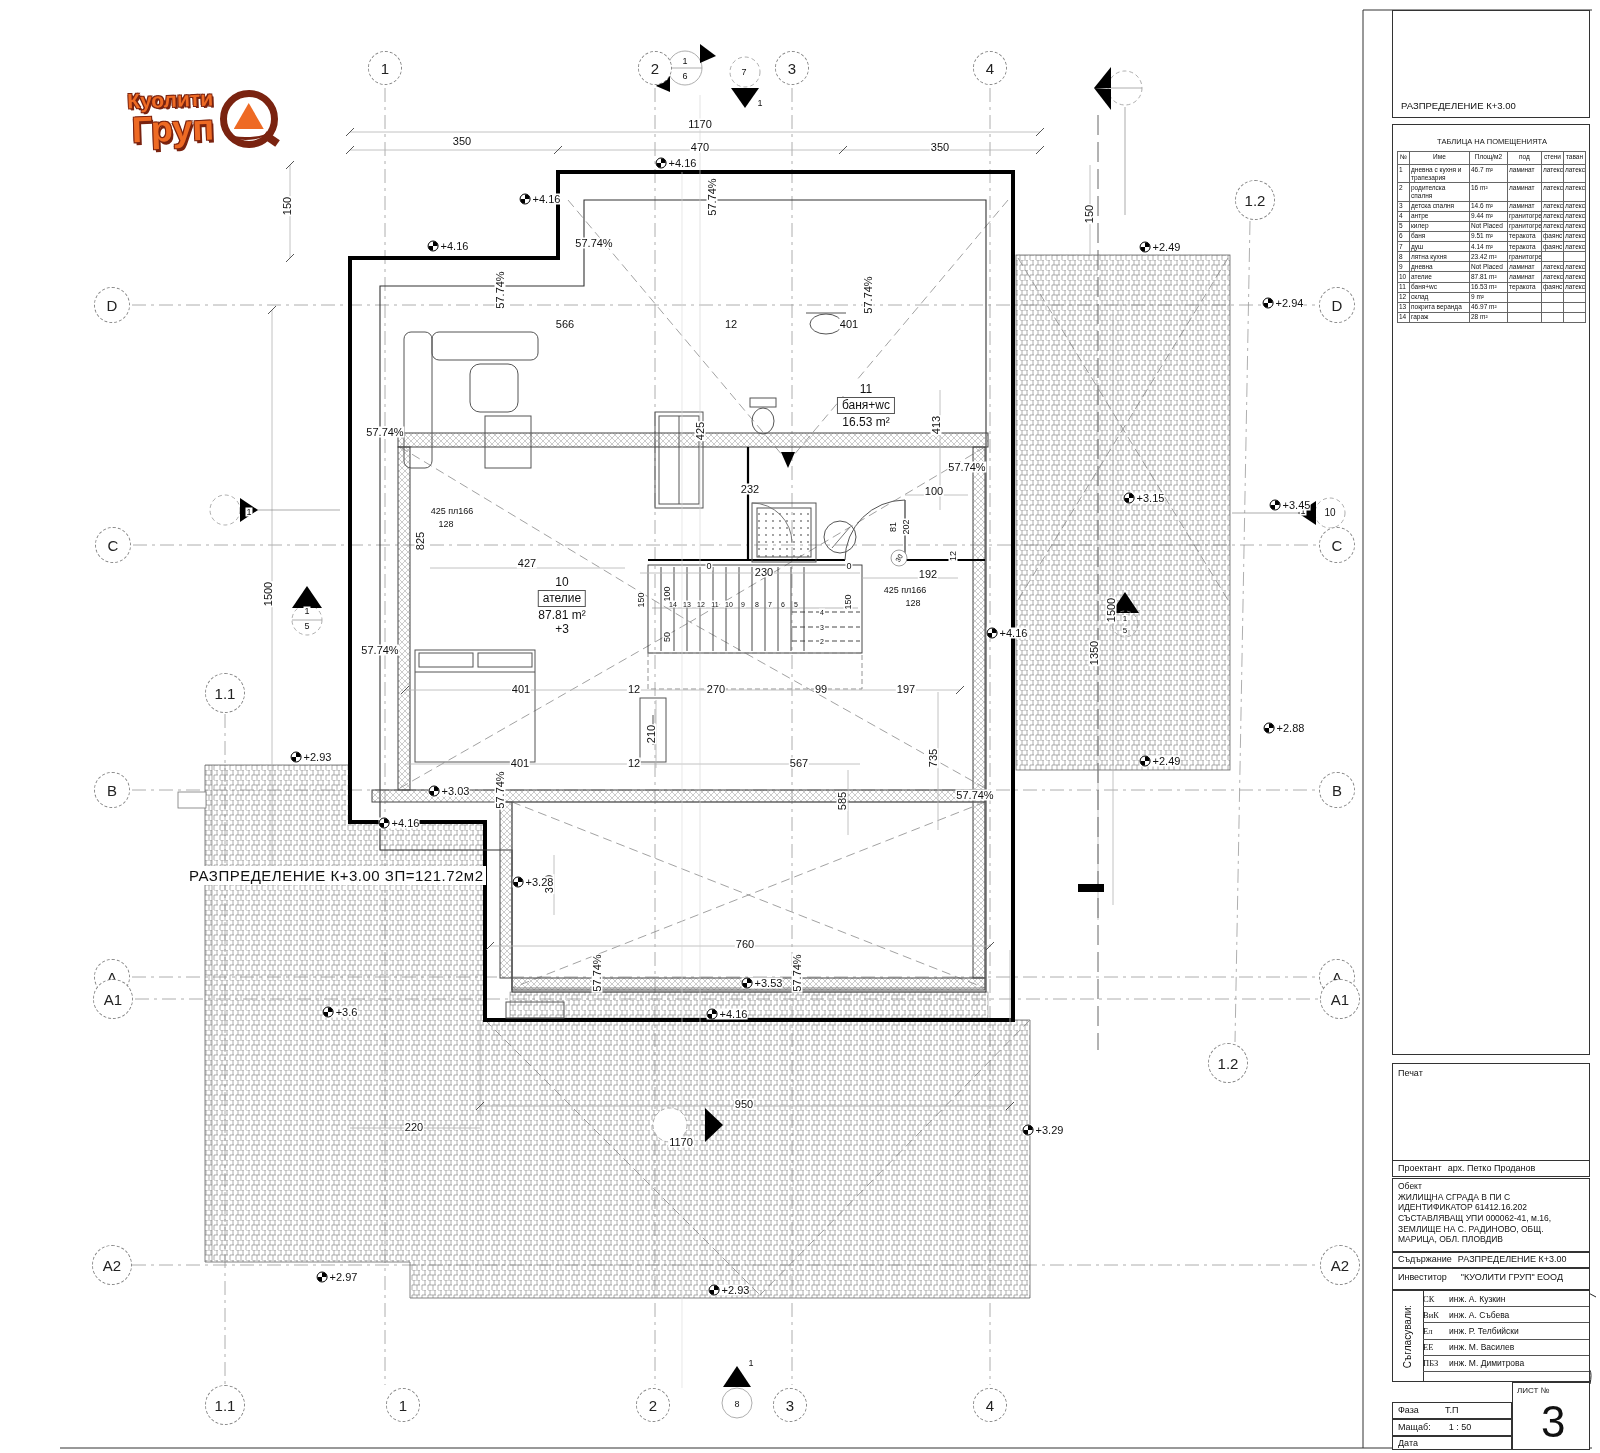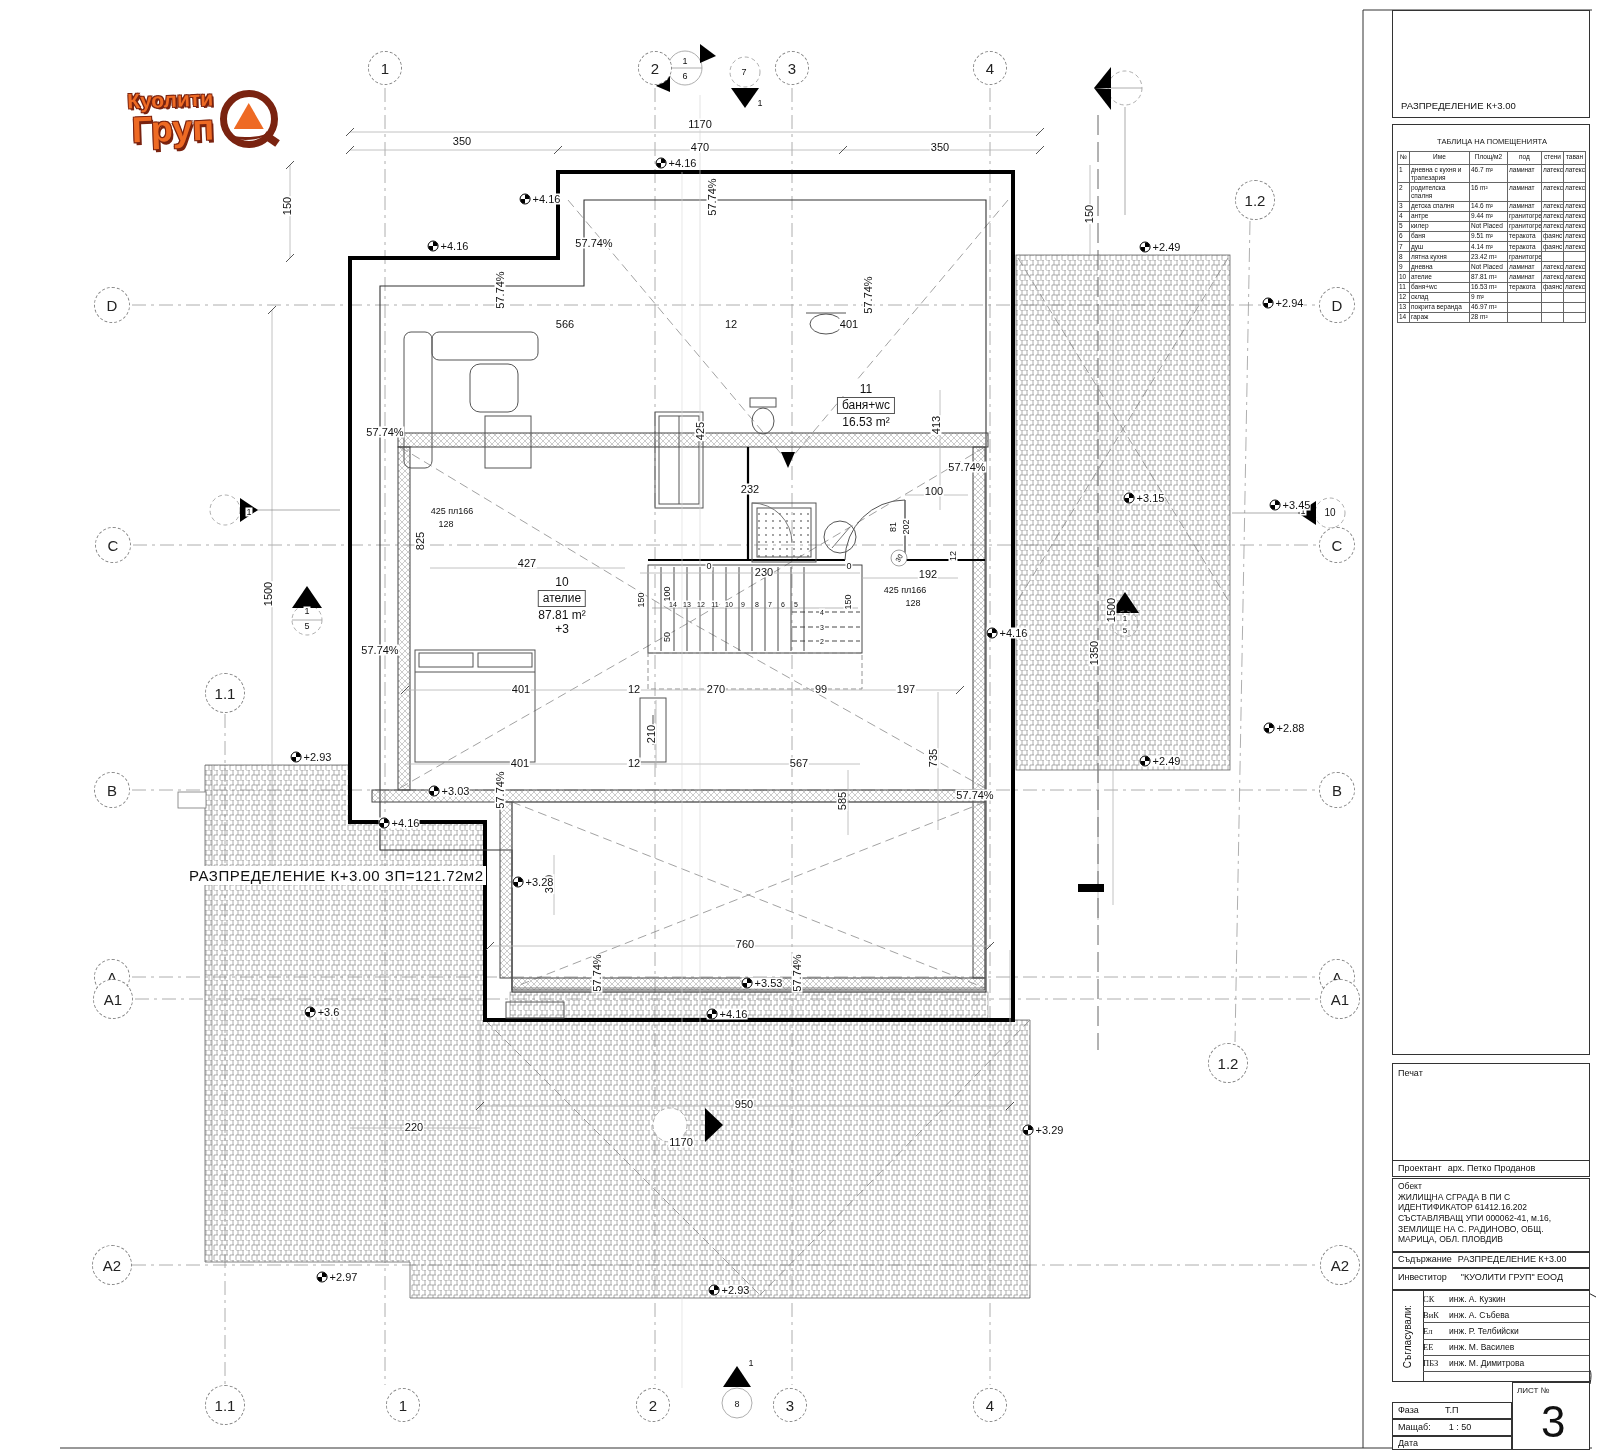--- a/index.html
+++ b/index.html
@@ -387,21 +387,21 @@
         <span>+3.03</span>
       </span>
       <span class="elev" style="left: 399px; top: 823px;">
         <span class="ei"></span>
         <span>+4.16</span>
       </span>
       <span class="elev" style="left: 533px; top: 882px;">
         <span class="ei"></span>
         <span>+3.28</span>
       </span>
-      <span class="elev" style="left: 322px; top: 1012px;">
+      <span class="elev" style="left: 340px; top: 1012px;">
         <span class="ei"></span>
         <span>+3.6</span>
       </span>
       <span class="elev" style="left: 762px; top: 983px;">
         <span class="ei"></span>
         <span>+3.53</span>
       </span>
       <span class="elev" style="left: 727px; top: 1014px;">
         <span class="ei"></span>
         <span>+4.16</span>

